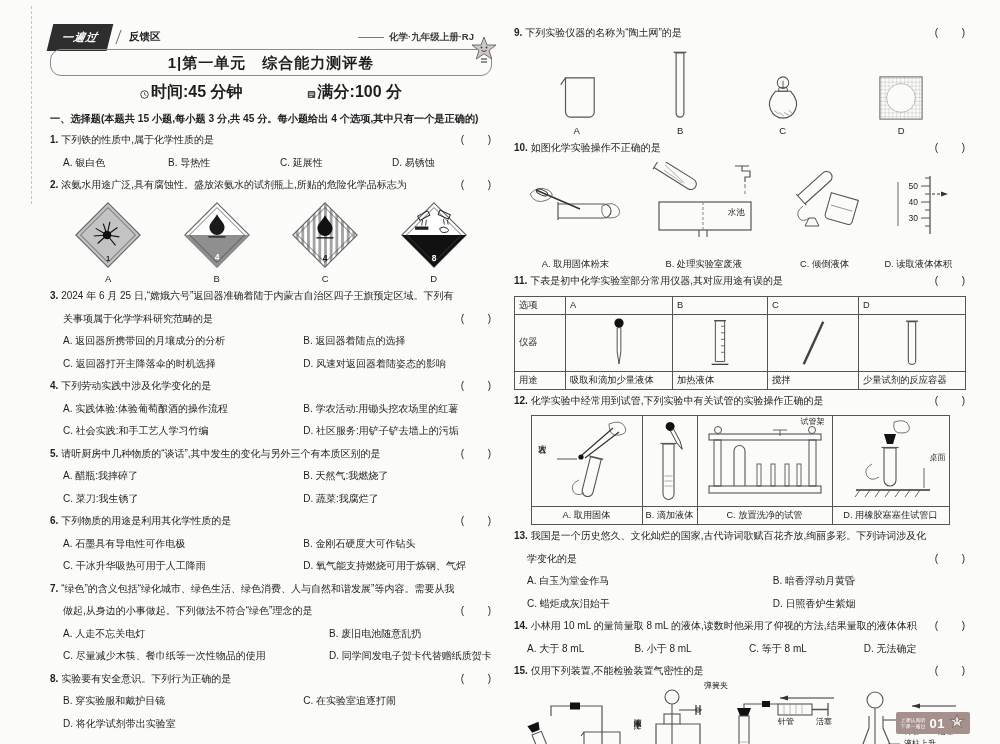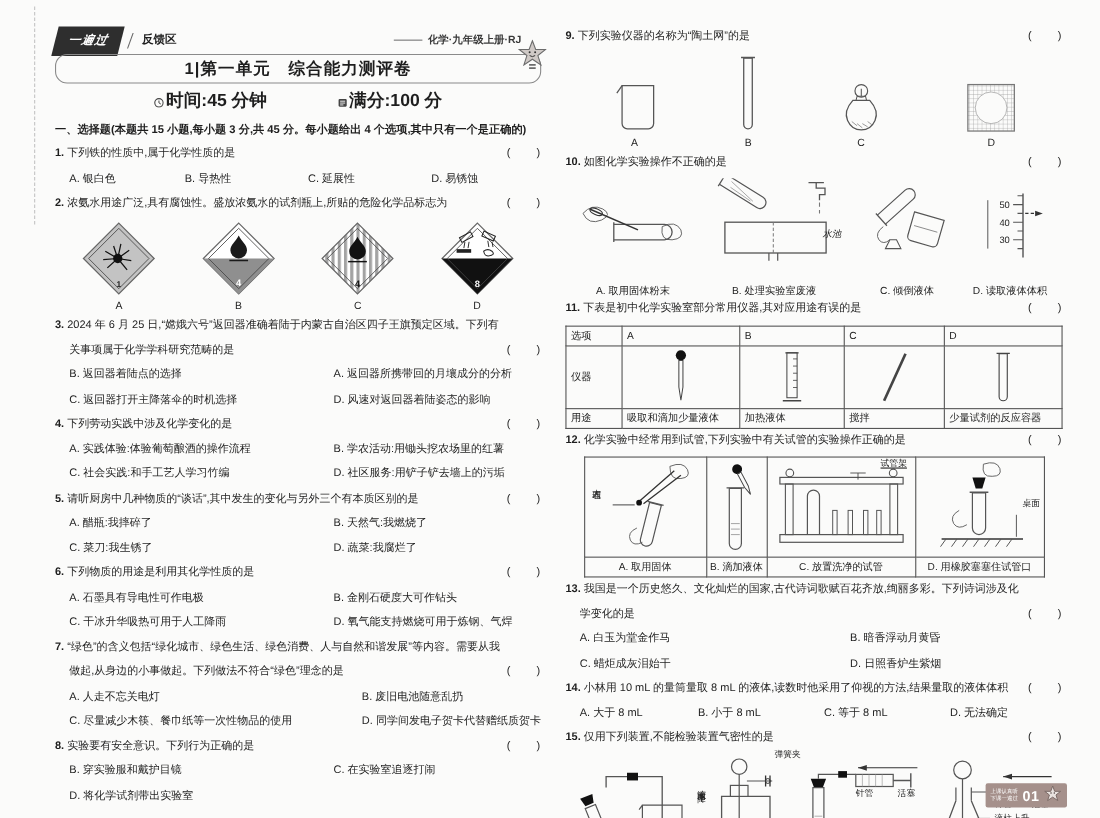--- a/index.html
+++ b/index.html
@@ -167,22 +167,22 @@
             <text x="37" y="64" font-size="9" font-weight="bold" text-anchor="middle" fill="#fff">8</text>
           </svg>
           <span class="flab">D</span>
         </div>
       </div>
     </div>
 
     <div class="q">
       <div class="qs"><b>3.</b> <span>2024 年 6 月 25 日,“嫦娥六号”返回器准确着陆于内蒙古自治区四子王旗预定区域。下列有关事项属于化学学科研究范畴的是</span><span class="br">(      )</span></div>
       <div class="opts c2">
-        <span>B. 返回器着陆点的选择</span>
-          <span>A. 返回器所携带回的月壤成分的分析</span>
+        <span>A. 返回器所携带回的月壤成分的分析</span>
+          <span>B. 返回器着陆点的选择</span>
         <span>C. 返回器打开主降落伞的时机选择</span>
           <span>D. 风速对返回器着陆姿态的影响</span>
       </div>
     </div>
 
     <div class="q">
       <div class="qs"><b>4.</b> <span>下列劳动实践中涉及化学变化的是</span><span class="br">(      )</span></div>
       <div class="opts c2">
         <span>A. 实践体验:体验葡萄酿酒的操作流程</span>
           <span>B. 学农活动:用锄头挖农场里的红薯</span>
@@ -289,21 +289,21 @@
             <path d="M102 22 v4 M102 29 v3" stroke="#777" stroke-width="1"></path>
             <g transform="rotate(32 34 14)">
               <path d="M10 8 h40 a5 5 0 0 1 0 11 h-40" fill="none" stroke="#555" stroke-width="1.1"></path>
               <path d="M10 6 v15" stroke="#555" stroke-width="1.1"></path>
               <path d="M18 11 l26 5 M20 16 l22 1" stroke="#999" stroke-width="0.7"></path>
             </g>
             <rect x="16" y="40" width="92" height="28" fill="none" stroke="#555" stroke-width="1.2"></rect>
             <path d="M60 40 v28" stroke="#777" stroke-width="0.9" stroke-dasharray="3 2"></path>
             <path d="M56 68 v7 M64 68 v7" stroke="#555" stroke-width="1.1"></path>
           </svg>
-          <span class="ann" style="right:0;top:46px;font-size:8.5px;font-style:italic;">水池</span>
+          <span class="ann" style="right:20px;top:46px;font-size:8.5px;">水池</span>
           <span class="fcap">B. 处理实验室废液</span>
         </div>
         <div class="fig">
           <svg width="80" height="72" viewBox="0 0 80 72">
             <g transform="rotate(-42 30 22)">
               <path d="M12 16 h34 a5 5 0 0 1 0 11 h-34" fill="none" stroke="#555" stroke-width="1.1"></path>
               <path d="M12 14 v15" stroke="#555" stroke-width="1.1"></path>
             </g>
             <g transform="rotate(16 56 44)">
               <path d="M42 30 h28 v22 a4 4 0 0 1 -4 4 h-20 a4 4 0 0 1 -4 -4 Z" fill="none" stroke="#555" stroke-width="1.1"></path>
@@ -421,21 +421,21 @@
                 <rect x="13" y="22" width="7" height="46" fill="none" stroke="#555" stroke-width="1"></rect>
                 <rect x="108" y="22" width="7" height="46" fill="none" stroke="#555" stroke-width="1"></rect>
                 <rect x="8" y="68" width="112" height="7" fill="none" stroke="#555" stroke-width="1.1"></rect>
                 <path d="M33 68 V33 a5.5 5.5 0 0 1 11 0 V68" fill="none" stroke="#555" stroke-width="1.1"></path>
                 <rect x="56" y="46" width="4" height="22" fill="none" stroke="#555" stroke-width="0.9"></rect>
                 <rect x="70" y="46" width="4" height="22" fill="none" stroke="#555" stroke-width="0.9"></rect>
                 <rect x="84" y="46" width="4" height="22" fill="none" stroke="#555" stroke-width="0.9"></rect>
                 <rect x="96" y="46" width="4" height="22" fill="none" stroke="#555" stroke-width="0.9"></rect>
                 <path d="M72 12 h14 M79 12 v6" stroke="#444" stroke-width="0.8"></path>
               </svg>
-              <span class="ann" style="right:4px;top:0px;text-decoration:underline;">试管架</span>
+              <span class="ann" style="right:4px;top:0px;">试管架</span>
             </div>
           </td>
           <td>
             <div class="fig" style="margin:0 auto;">
               <svg width="110" height="86" viewBox="0 0 110 86">
                 <path d="M58 4 q12 -4 15 4 q2 7 -7 7 q-10 1 -8 -11 Z" fill="none" stroke="#666" stroke-width="0.9"></path>
                 <polygon points="48,16 60,16 57,26 51,26" fill="#111"></polygon>
                 <path d="M48 30 h12 v32 a6 6 0 0 1 -12 0 Z" fill="none" stroke="#555" stroke-width="1.1"></path>
                 <path d="M45.5 29.5 h17" stroke="#555" stroke-width="1.2"></path>
                 <path d="M36 46 q-9 5 -5 12 q4 6 12 1" fill="none" stroke="#666" stroke-width="0.9"></path>

